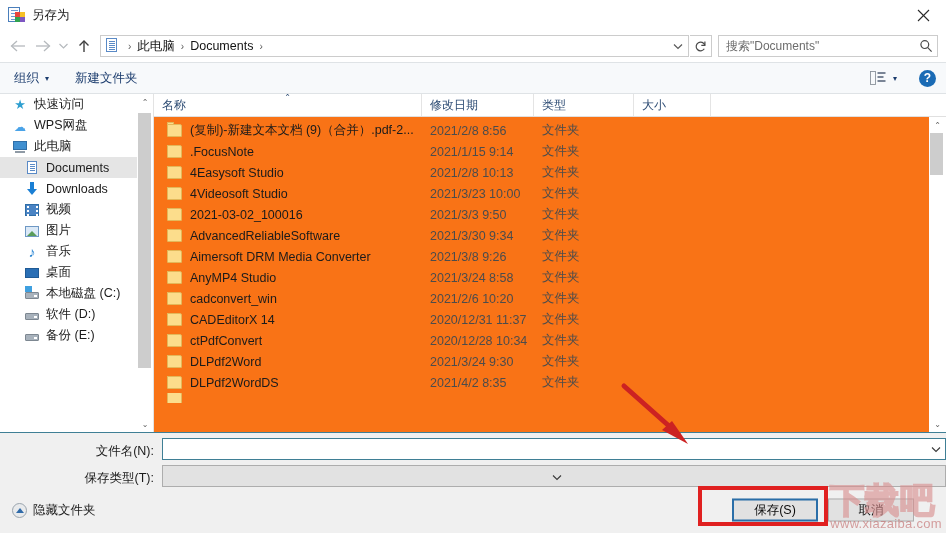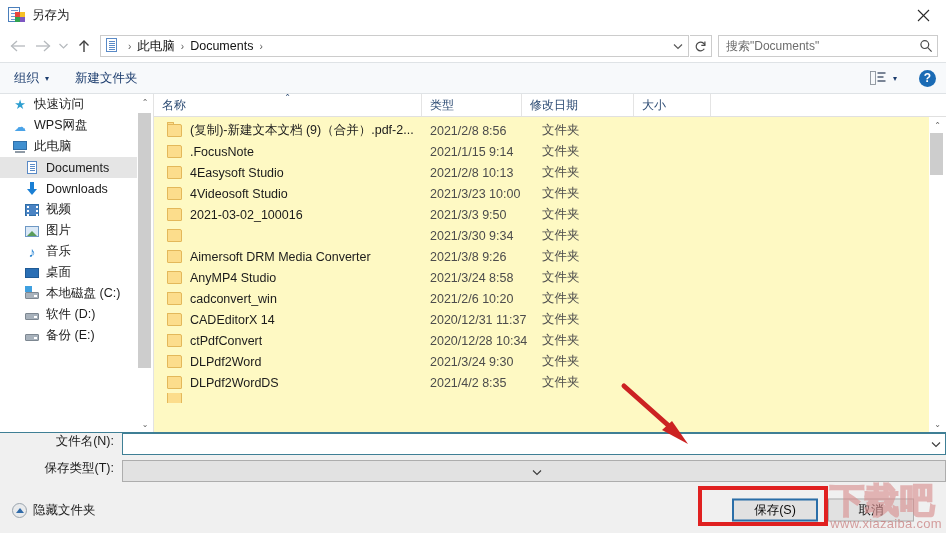--- a/index.html
+++ b/index.html
@@ -243,21 +243,21 @@
   }
   .sb-track { flex: 1 1 auto; background: #ffffff; position: relative; }
   .sb-thumb { position: absolute; left: 1px; width: 13px; background: #cdcdcd; }
 
   
   #listarea {
     flex: 1 1 auto;
     display: flex; flex-direction: column;
     min-width: 0;
     border-left: 1px solid #e3e3e3;
-    background: #fef9c3;
+    background: #f97316;
   }
   #colheaders {
     height: 23px; flex: 0 0 23px;
     display: flex;
     background: #ffffff;
     border-bottom: 1px solid #e0e0e0;
     position: relative;
   }
   .colh {
     font-size: 12px; color: #2c4b73;
@@ -340,22 +340,23 @@
   
   #footer {
     flex: 0 0 auto;
     background: #f0f0f0;
     border-top: 1px solid #3f7f95;
     padding: 0;
     position: relative;
   }
   .fld-row {
     height: 27px;
-    display: flex; align-items: flex-start;
+    display: flex; align-items: flex-end;
     padding-right: 0;
+    margin-left: 40px;
   }
   .fld-label {
     width: 122px; flex: 0 0 122px;
     text-align: right;
     padding-right: 8px;
     font-size: 12.5px; color: #1b1b1b;
     white-space: nowrap;
   }
   .fld-input {
     flex: 1 1 auto;
@@ -665,25 +666,25 @@
       <div class="sb-arrow">⌄</div>
     </div>
 
     <div id="listarea">
 
       <div id="colheaders">
         <div class="colh c-name">
           <span>名称</span>
           <span class="sortmark">⌃</span>
         </div>
+        <div class="colh c-date">
+          <span>修改日期</span>
+        </div>
         <div class="colh c-type">
           <span>类型</span>
-        </div>
-        <div class="colh c-date">
-          <span>修改日期</span>
         </div>
         <div class="colh c-size">
           <span>大小</span>
         </div>
         <div class="colh c-pad"></div>
       </div>
 
       <div id="listrows-wrap">
         <div id="listrows">
           <div class="row">
@@ -745,20 +746,21 @@
             <div class="cell date">2021/3/3 9:50</div>
             <div class="cell type">文件夹</div>
             <div class="cell size"></div>
           </div>
           <div class="row">
             <div class="cell name">
               <span class="folder-ico">
                   <i class="tab"></i>
                   <i class="bk"></i>
                 </span>
+              <span class="name-txt">AdvancedReliableSoftware</span>
             </div>
             <div class="cell date">2021/3/30 9:34</div>
             <div class="cell type">文件夹</div>
             <div class="cell size"></div>
           </div>
           <div class="row">
             <div class="cell name">
               <span class="folder-ico">
                   <i class="tab"></i>
                   <i class="bk"></i>

